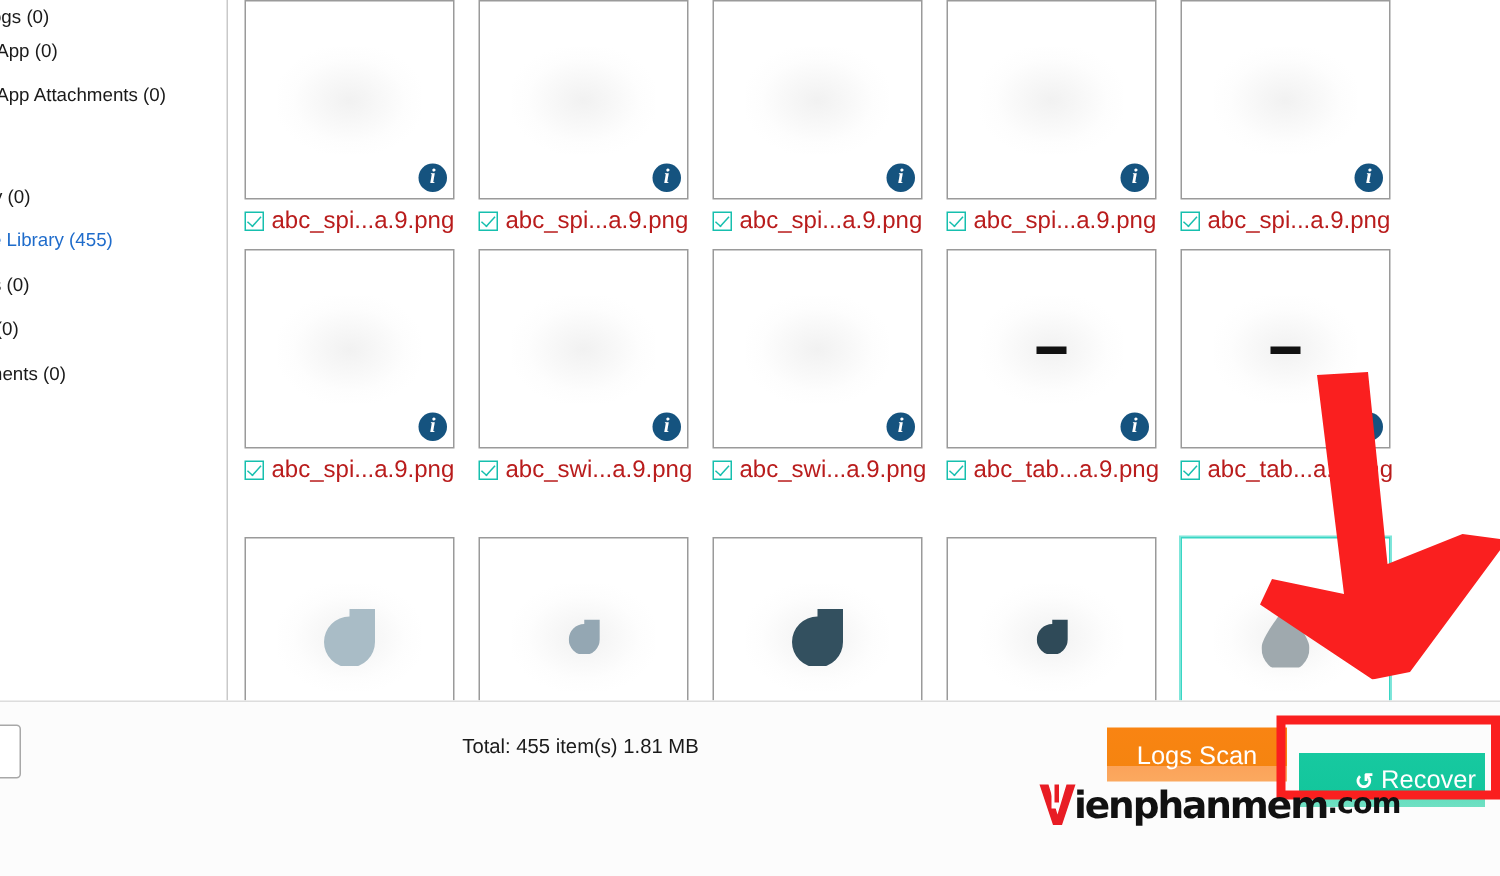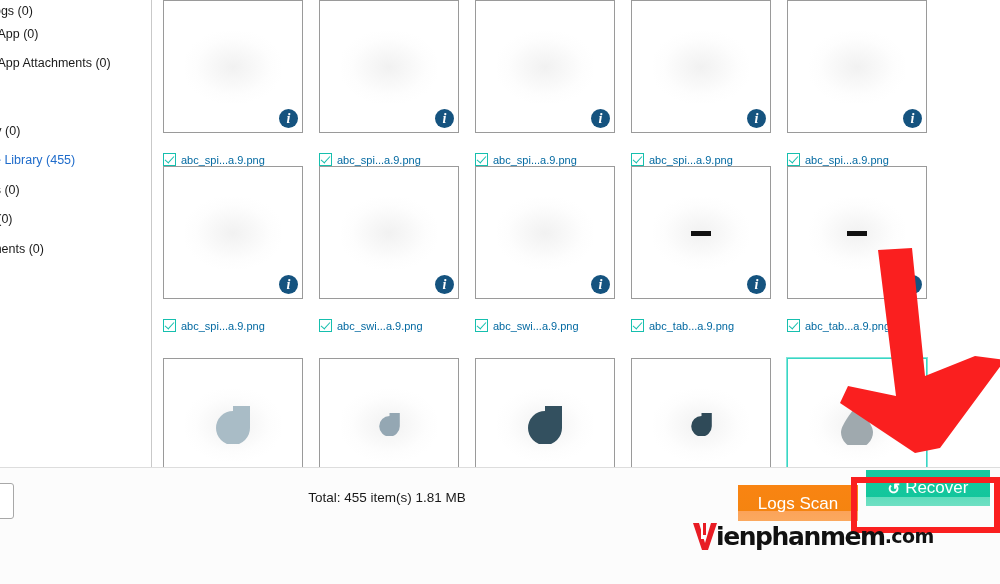--- a/index.html
+++ b/index.html
@@ -92,25 +92,25 @@
     width: 20px; height: 5px;
     margin: -2px 0 0 -10px;
     background: #111111;
   }
   .drop {
     position: absolute;
     left: 50%; top: 50%;
   }
   .caption {
     position: relative;
-    margin-top: 20px;
+    margin-top: 6px;
     height: 18px;
     white-space: nowrap;
-    font-size: 11px;
-    color: #0369a1;
+    font-size: 16px;
+    color: #b91c1c;
   }
   .cb {
     display: inline-block;
     vertical-align: -2px;
     width: 13px; height: 13px;
     border: 1.6px solid #16bfae;
     background: #ffffff;
     position: relative;
     margin-right: 5px;
   }
@@ -158,24 +158,25 @@
     cursor: pointer;
     white-space: nowrap;
   }
   #deep-scan-btn {
     left: 738px; top: 485px;
     width: 120px; height: 36px;
     line-height: 33px;
     background: linear-gradient(#f98412 0%, #f58410 72%, #fba35a 72%, #fba95f 100%);
   }
   #recover-btn {
-    left: 866px; top: 470px;
+    left: 866px; top: 502px;
     width: 124px; height: 36px;
     line-height: 33px;
     background: linear-gradient(#17c9a0 0%, #13c69c 76%, #62ddbd 76%, #6fe0c3 100%);
+    text-align: right;
   }
   #recover-btn .rec-ico {
     display: inline-block;
     vertical-align: -1px;
     margin-right: 5px;
     font-size: 15px;
     font-weight: bold;
   }
 
   

